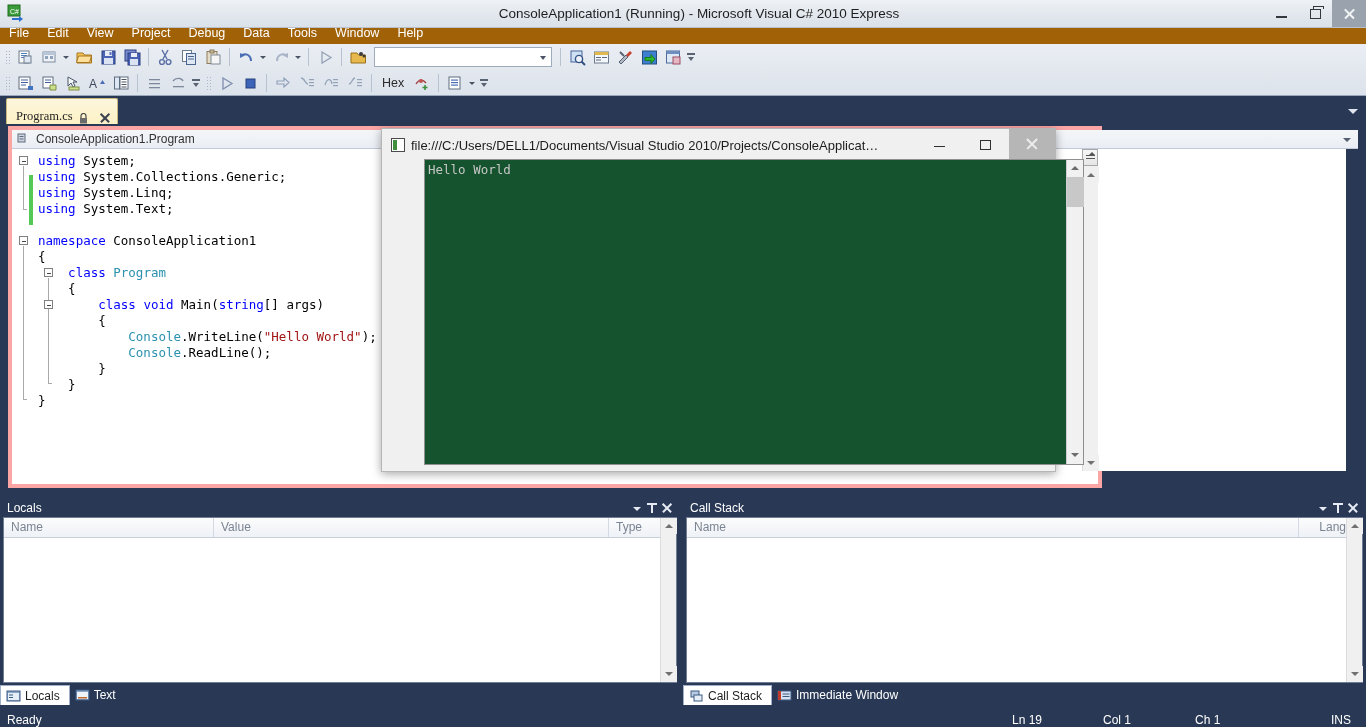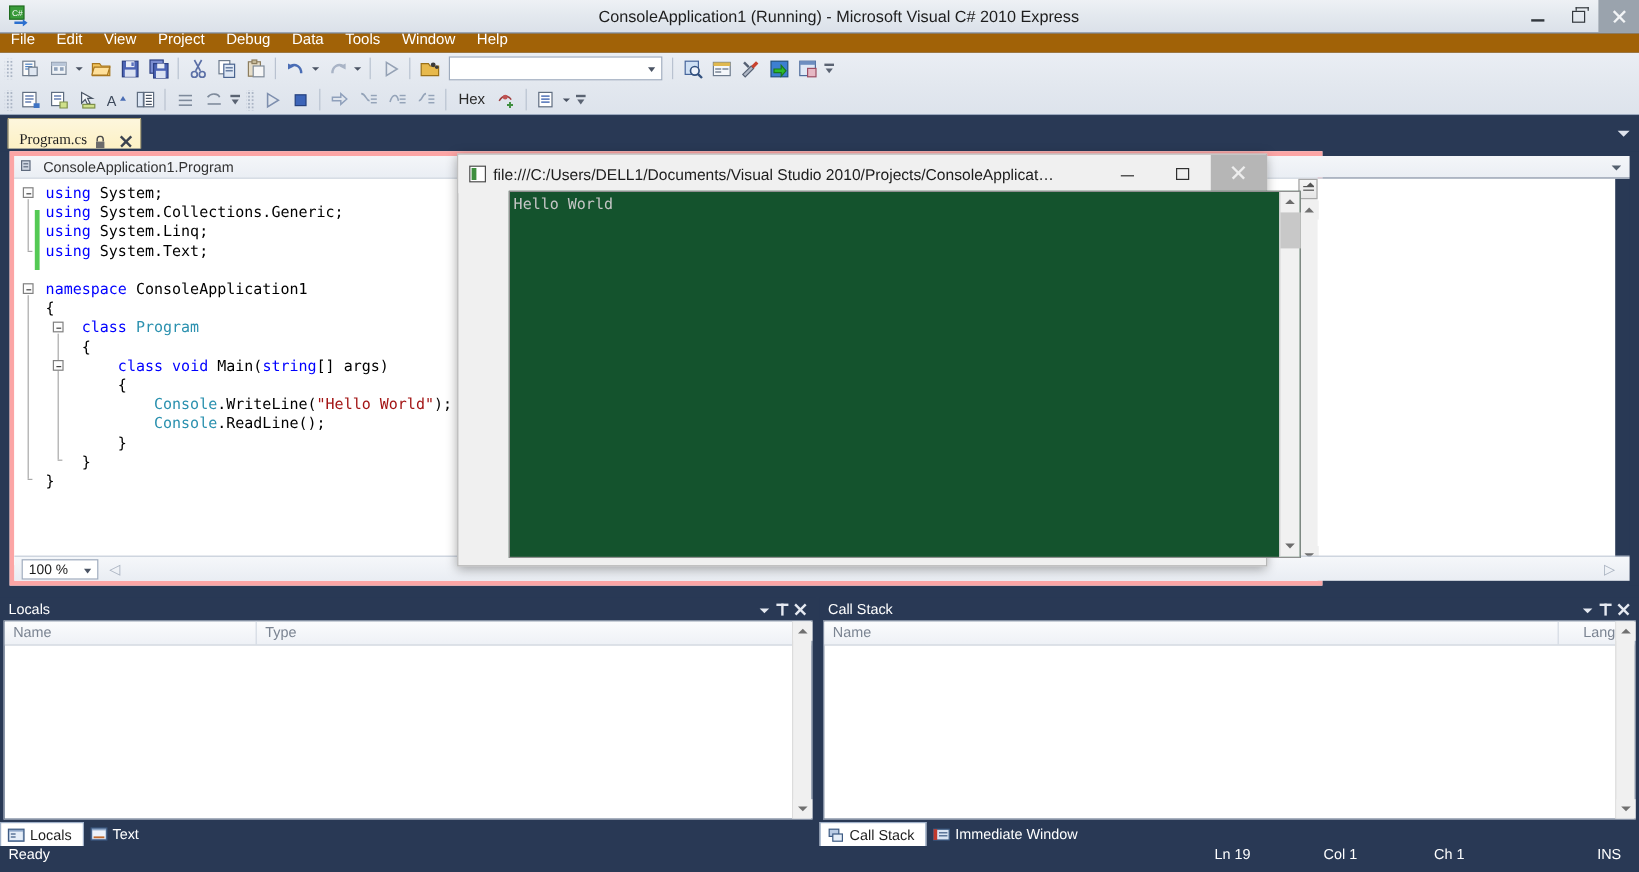--- a/index.html
+++ b/index.html
@@ -379,21 +379,21 @@
   .ptab.active {
     background: #ffffff; color: #1e1e1e;
     border: 1px solid #9fb0c8; border-bottom: none;
   }
   .ptab .pticon { width: 15px; height: 14px; margin-right: 4px; }
 
   
   .statusbar {
     position: absolute; left: 0; bottom: 0; width: 1366px; height: 22px;
     background: #293955;
-    display: flex; align-items: flex-start;
+    display: flex; align-items: flex-end;
   }
   .status-ready { font-size: 12px; color: #ffffff; padding-left: 7px; }
   .status-cell { position: absolute; font-size: 12px; color: #ffffff; }
 
   .right-scroll-col {
     position: absolute; right: 0; top: 126px; width: 8px; height: 362px;
     background: #293955;
   }
 </style>
 </head>
@@ -787,25 +787,20 @@
 <span>}</span>
 </pre>
     </div>
 
     <div class="ed-vscroll">
       <div class="splitter-grip"></div>
       <div class="sb-arrow up" style="position:absolute; top:18px;"></div>
       <div class="sb-arrow down" style="position:absolute; bottom:0;"></div>
     </div>
 
-    <div class="zoombar">
-      <div class="zoom-combo">100 %</div>
-      <span class="zoom-left-arrow">◁</span>
-      <span class="zoom-right-arrow">▷</span>
-    </div>
   </div>
 
   <div class="right-scroll-col"></div>
 
   <div class="console">
     <div class="console-title">
       <span class="cicon"></span>
       <span class="ctext">file:///C:/Users/DELL1/Documents/Visual Studio 2010/Projects/ConsoleApplicat…</span>
       <div class="console-wbtns">
         <div class="cwbtn min">
@@ -839,20 +834,21 @@
         <div class="pbtn close">
             <span class="c1"></span>
             <span class="c2"></span>
           </div>
       </div>
     </div>
 
     <div class="grid" style="width:674px; height:166px;">
       <div class="grid-head">
         <div class="gcol" style="width:210px;">Name</div>
+        <div class="gcol" style="width:395px;">Value</div>
         <div class="gcol" style="width:53px; border-right:none;">Type</div>
       </div>
       <div class="grid-vscroll">
         <div class="sb-arrow up"></div>
         <div class="sb-arrow down" style="position:absolute; bottom:0;"></div>
       </div>
     </div>
 
     <div class="panel-tabs">
       <div class="ptab active">

